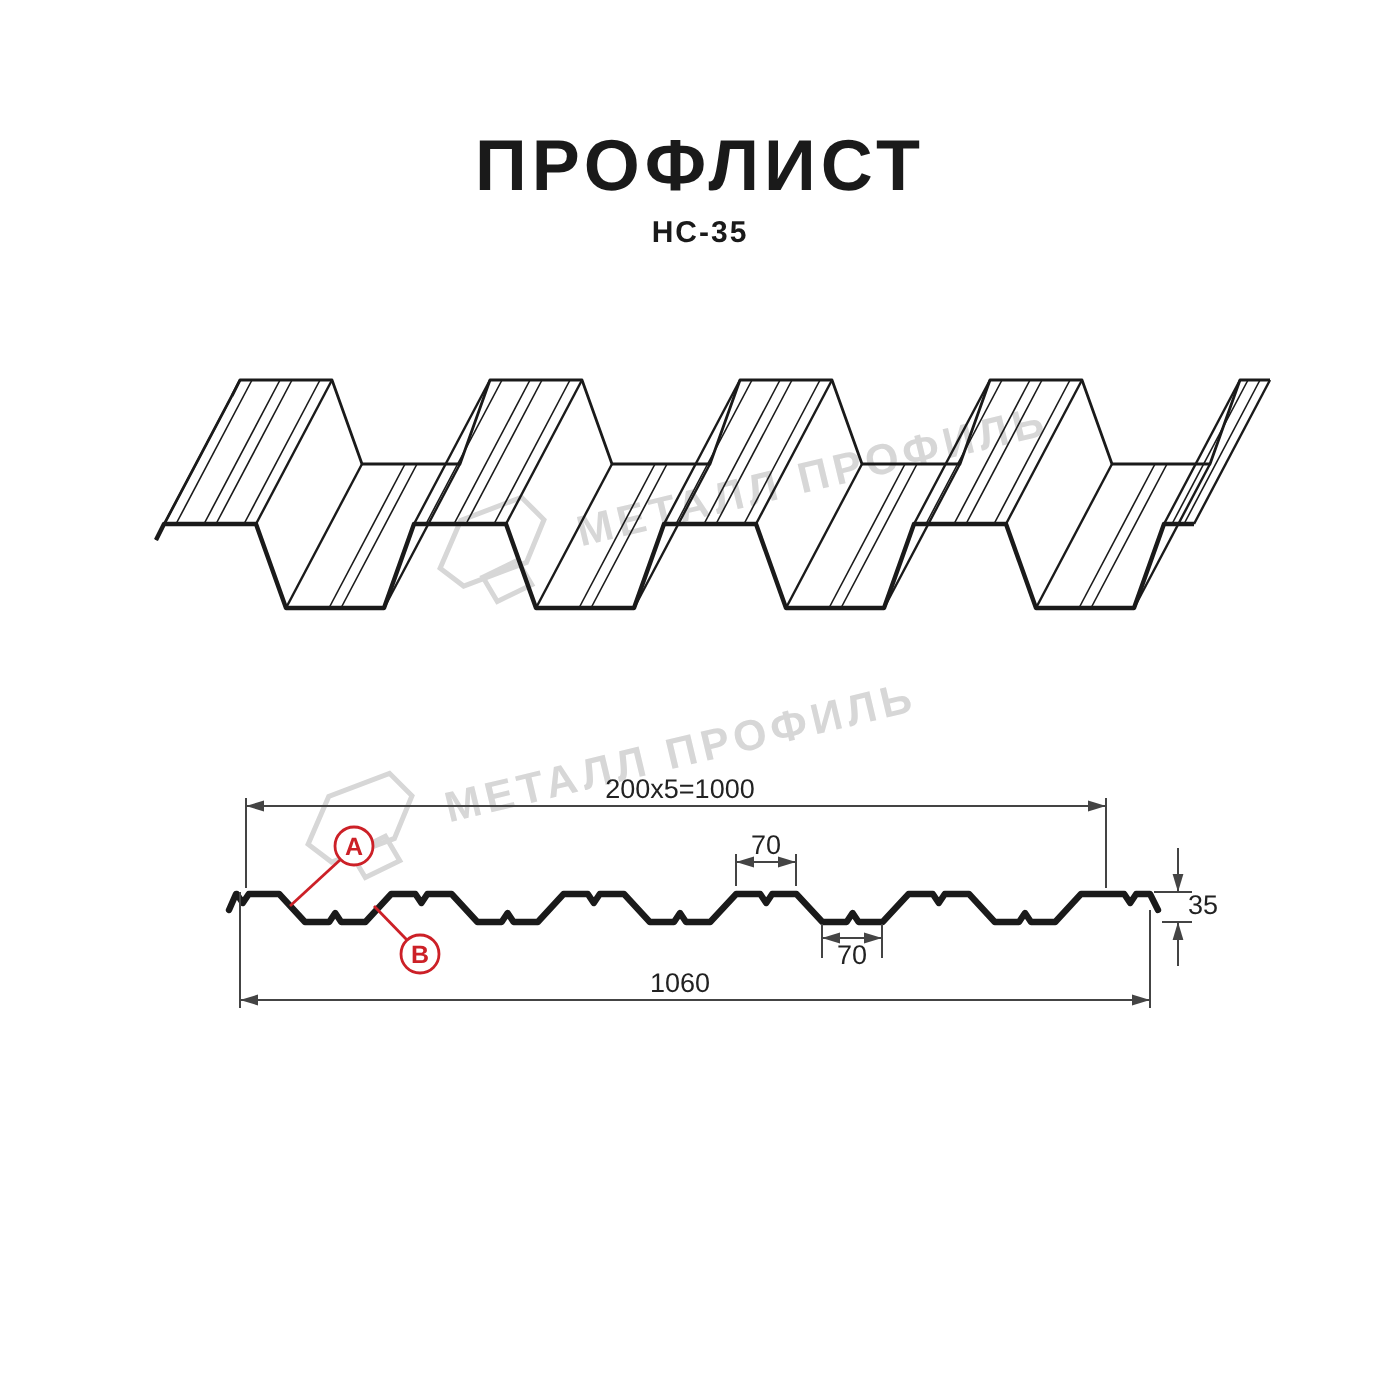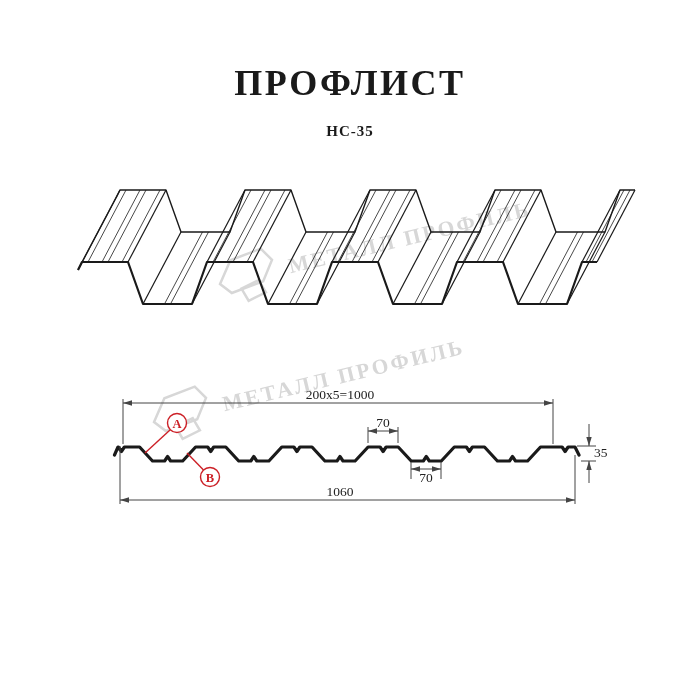--- a/index.html
+++ b/index.html
@@ -1,21 +1,21 @@
 <!DOCTYPE html>
 <html><head>
 <meta charset="utf-8">
 <style>
   html,body{margin:0;padding:0;background:#fff;}
   .canvas{position:relative;width:700px;height:694px;background:#ffffff;overflow:hidden;
-          font-family:Liberation Serif, serif;}
+          font-family:Liberation Sans, sans-serif;}
   .title{position:absolute;left:0;top:62px;width:700px;text-align:center;
          font-size:36px;font-weight:bold;letter-spacing:2.5px;color:#1a1a1a;z-index:3;}
   .subtitle{position:absolute;left:0;top:108px;width:700px;text-align:center;
-         font-size:15px;font-weight:600;letter-spacing:1px;color:#1a1a1a;z-index:3;margin-top:15px;}
+         font-size:15px;font-weight:600;letter-spacing:1px;color:#1a1a1a;z-index:3;}
   .footer{position:absolute;left:0;top:618px;width:700px;text-align:center;
          font-size:16px;font-weight:600;letter-spacing:.4px;color:#3d3d3d;z-index:3;}
   .wm{position:absolute;display:flex;align-items:center;gap:11px;color:#d7d7d7;
       transform:rotate(-13.5deg);transform-origin:left center;z-index:0;}
   .wm-text{font-size:21.5px;font-weight:bold;letter-spacing:2.5px;white-space:nowrap;}
   .wm1{left:216px;top:258px;}
   .wm2{left:150px;top:396px;}
   #scene{position:absolute;left:0;top:0;z-index:1;}
   .dimtxt{font-size:13.5px;fill:#222222;}
   .redtxt{font-size:12.5px;font-weight:bold;fill:#cc2027;}

